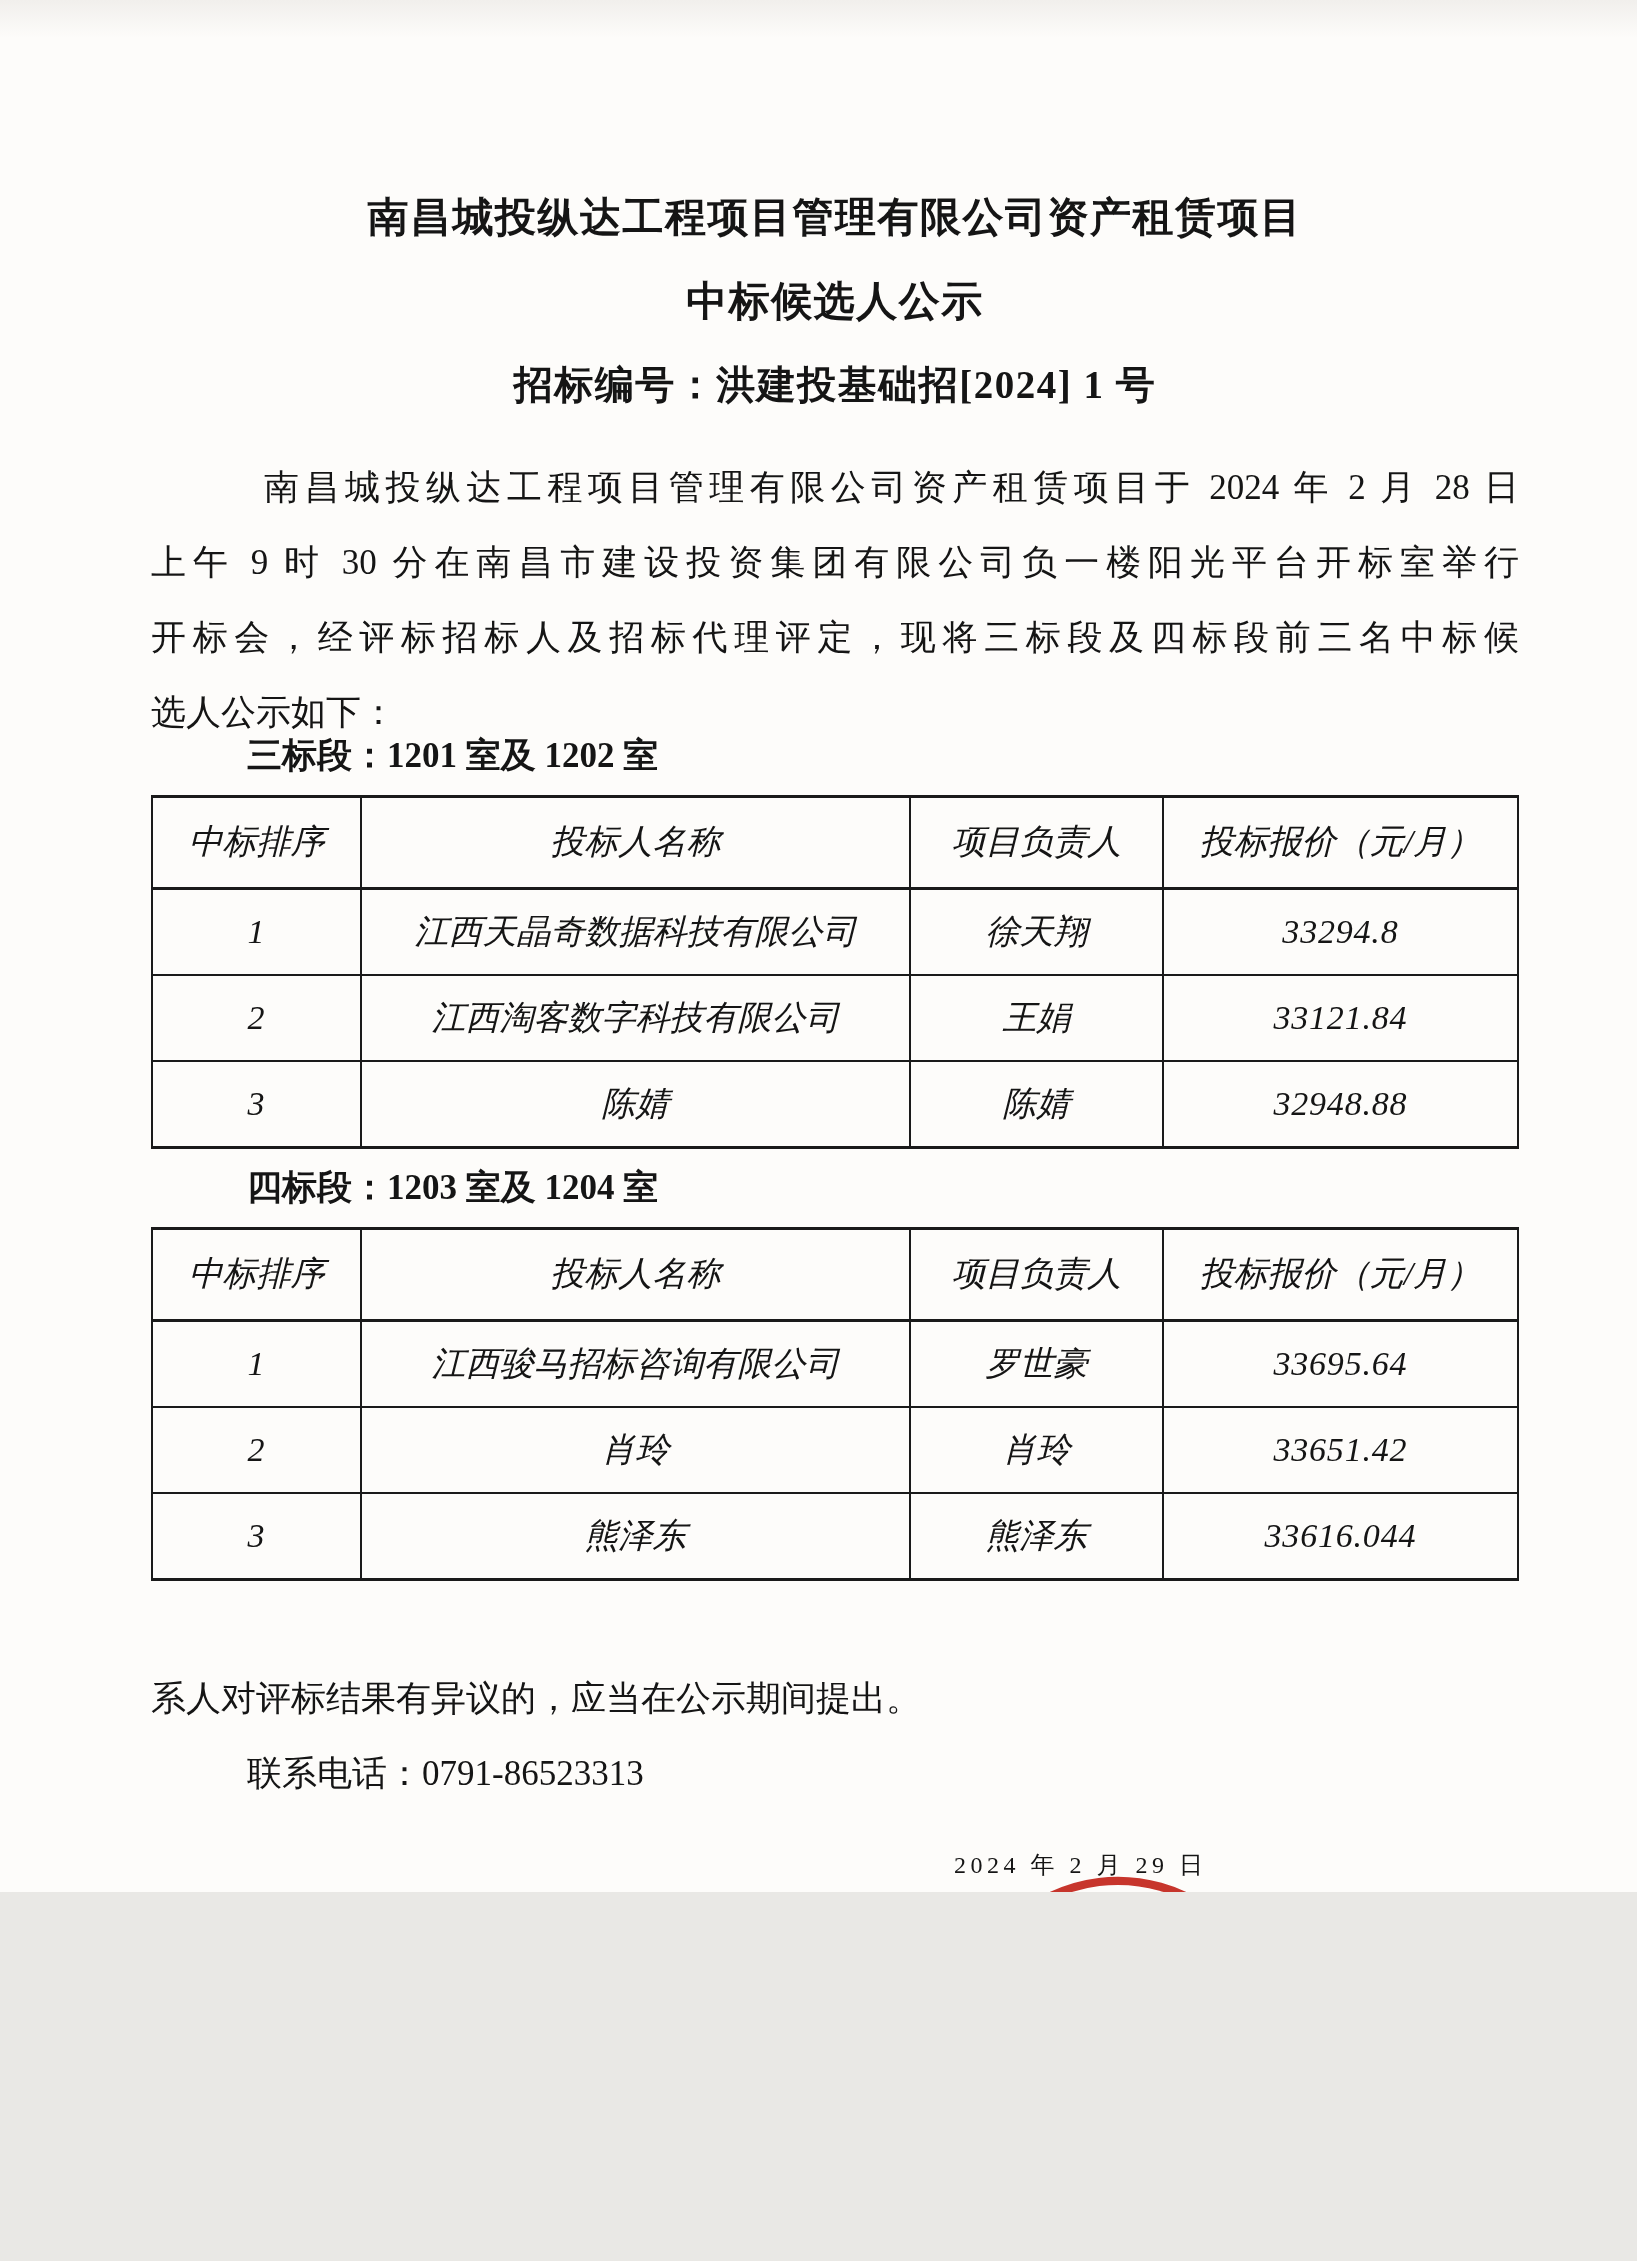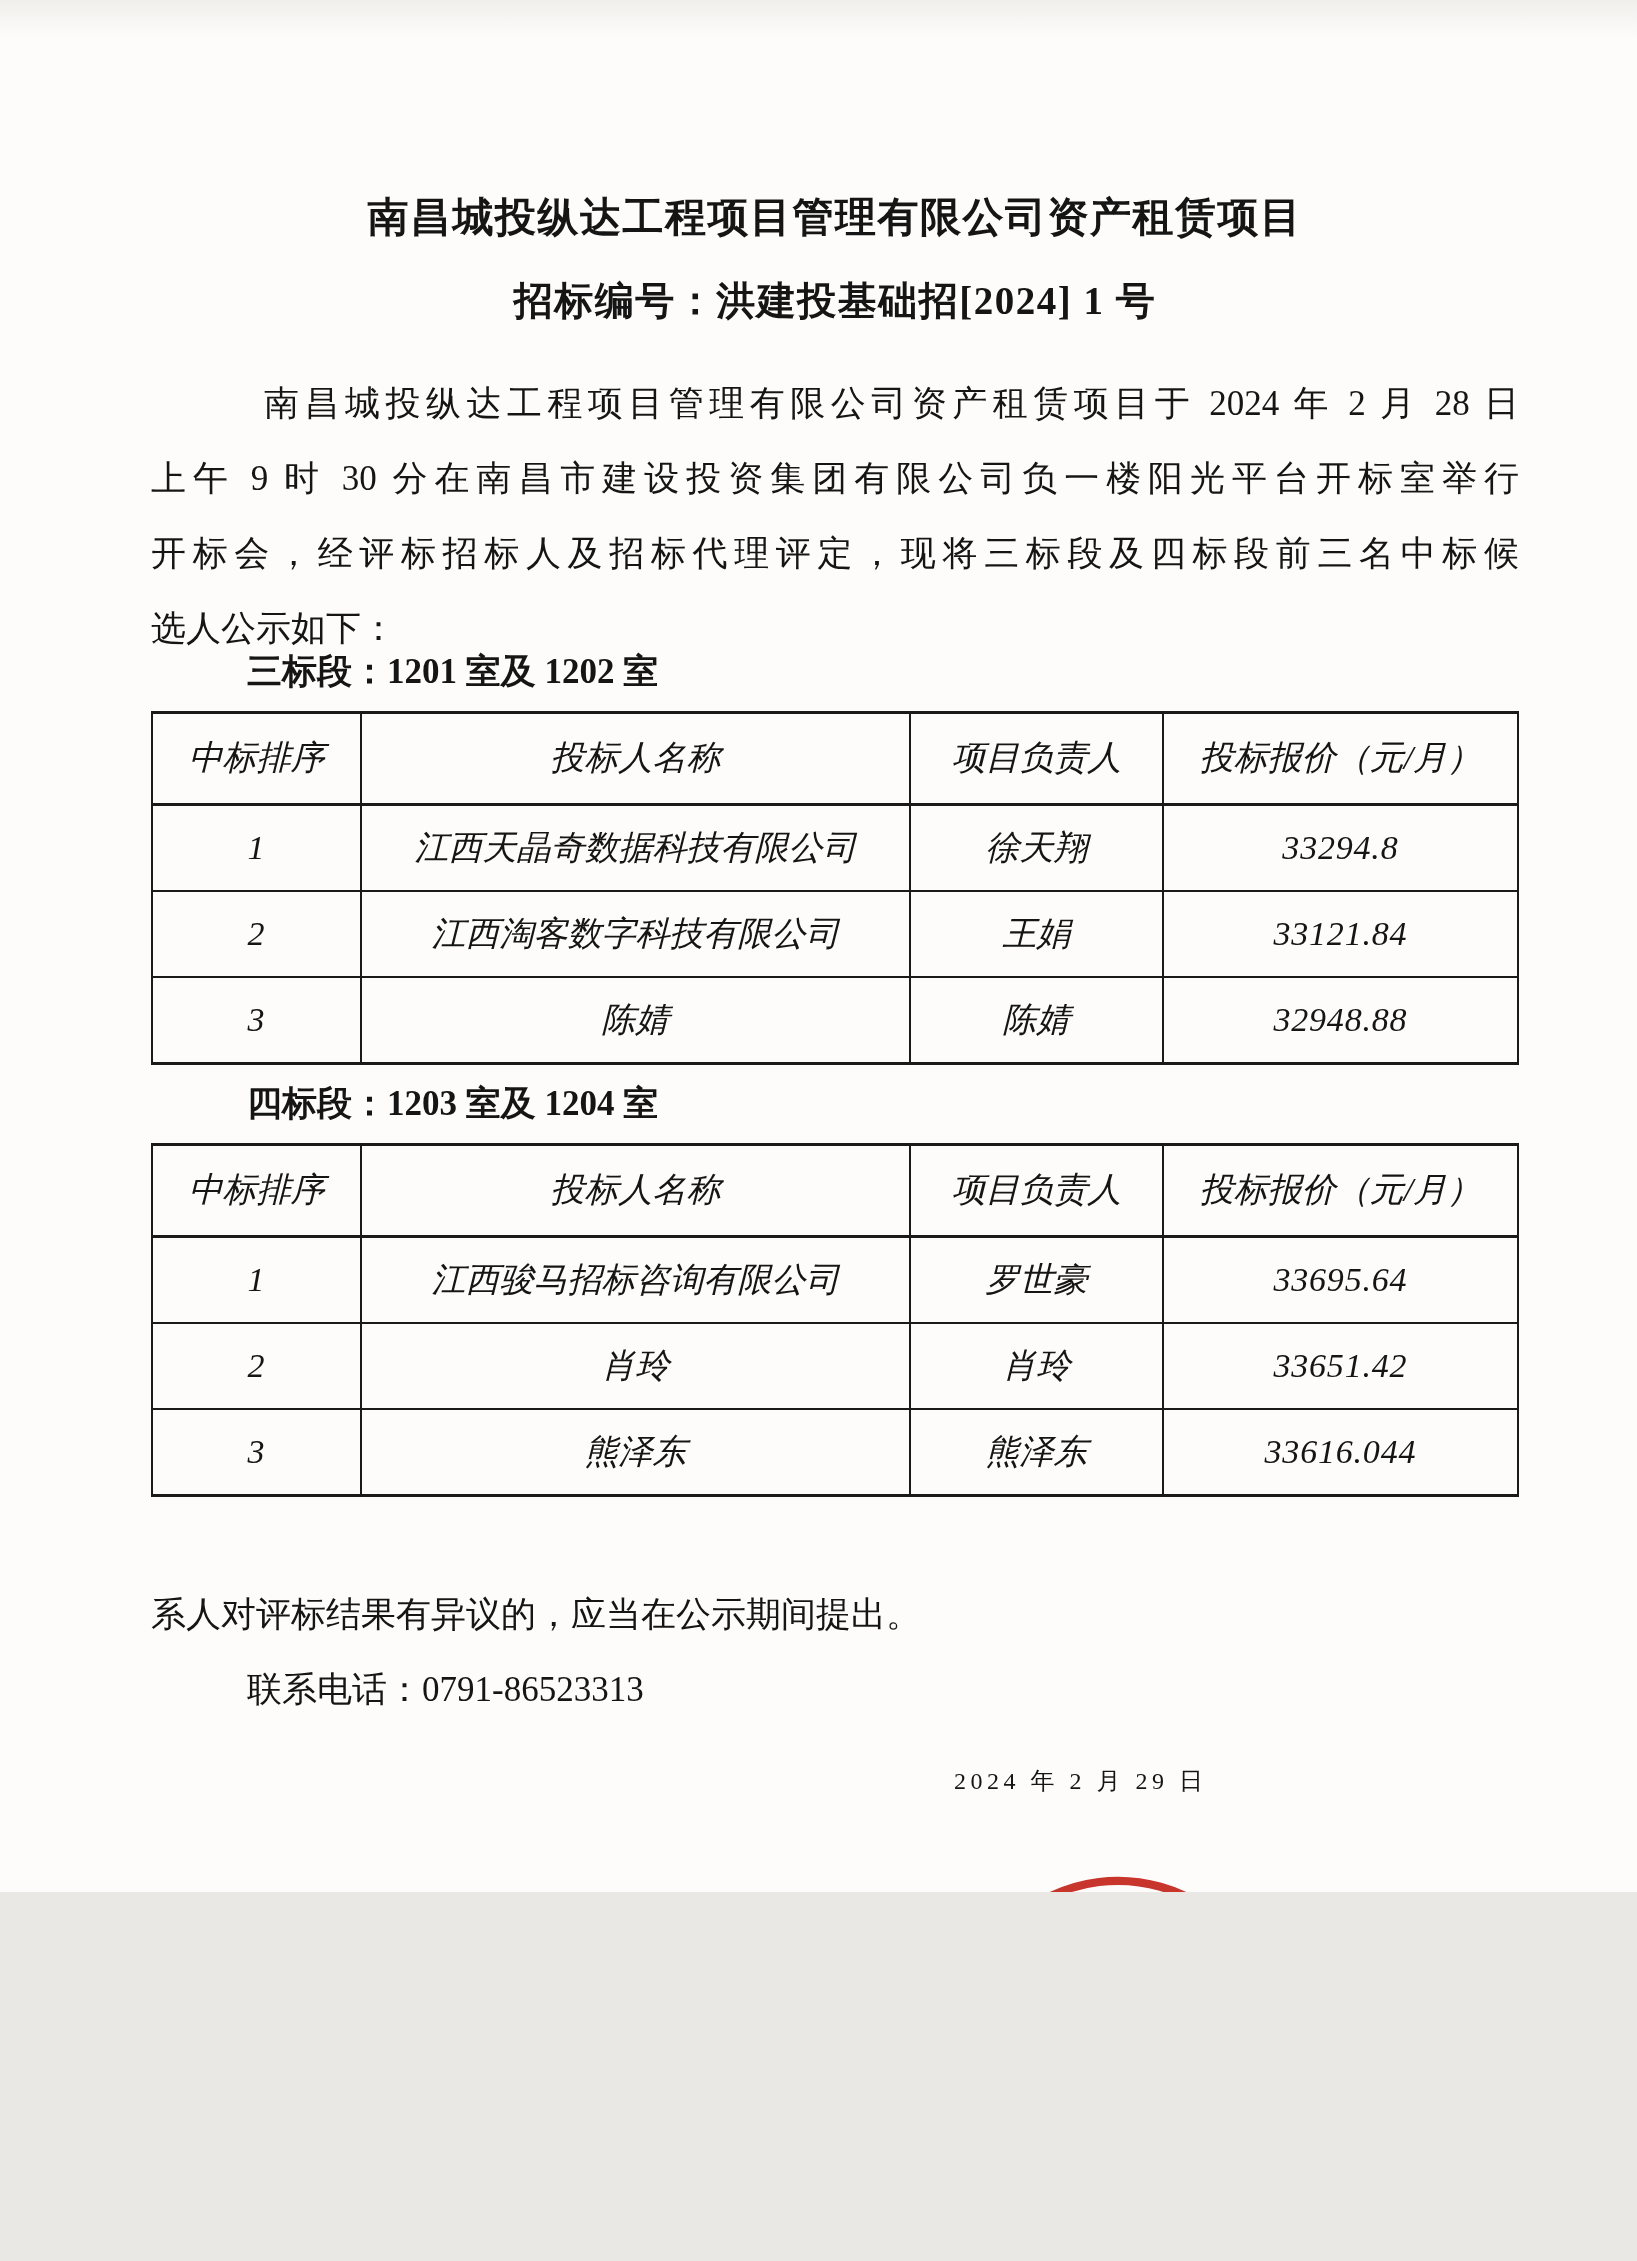--- a/index.html
+++ b/index.html
@@ -107,20 +107,21 @@
   }
 </style>
 </head>
 <body>
 
 <div class="page">
   <div class="content">
 
     <div class="title-block">
       <div class="title-line">南昌城投纵达工程项目管理有限公司资产租赁项目</div>
+      <div class="title-line">中标候选人公示</div>
       <div class="title-line bidno">招标编号：洪建投基础招[2024] 1 号</div>
     </div>
 
     <div class="para">
       <div class="para-line first">南昌城投纵达工程项目管理有限公司资产租赁项目于 2024 年 2 月 28 日</div>
       <div class="para-line">上午 9 时 30 分在南昌市建设投资集团有限公司负一楼阳光平台开标室举行</div>
       <div class="para-line">开标会，经评标招标人及招标代理评定，现将三标段及四标段前三名中标候</div>
       <div class="para-line last">选人公示如下：</div>
     </div>
 

